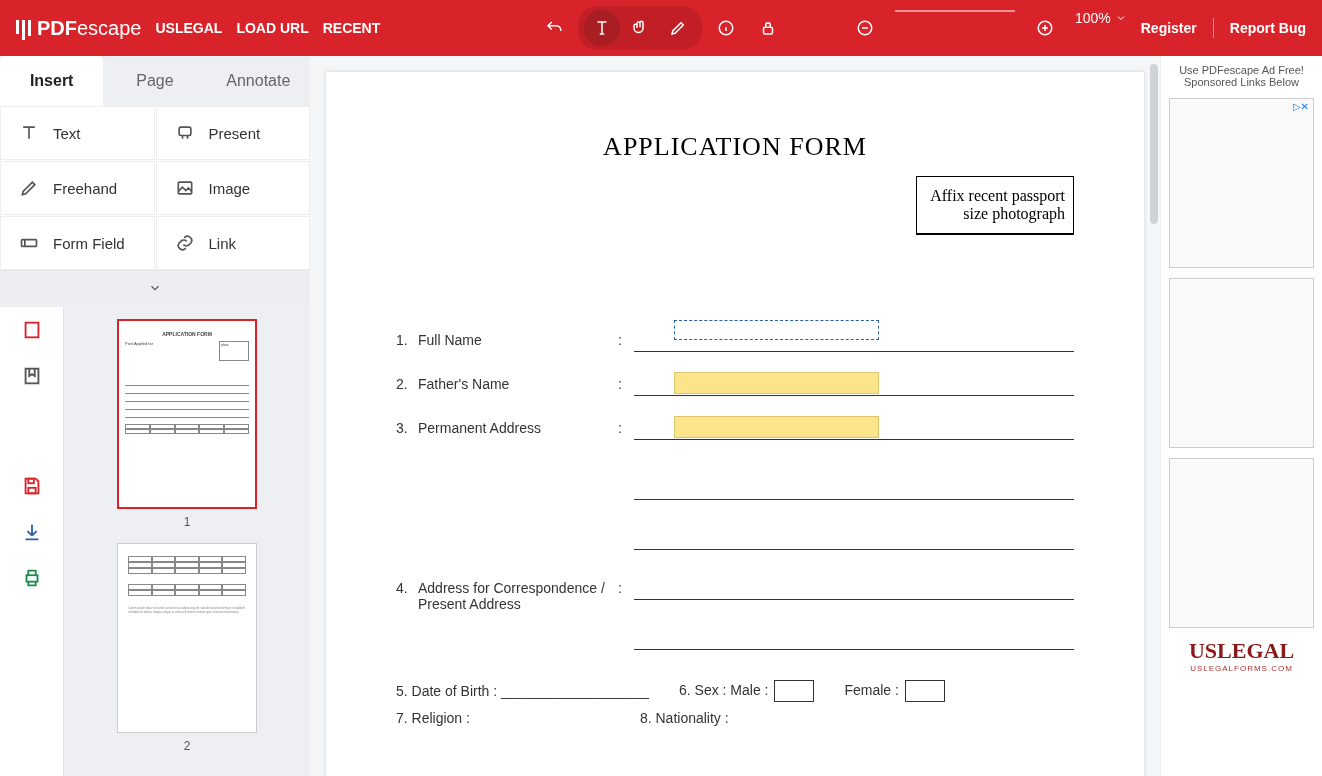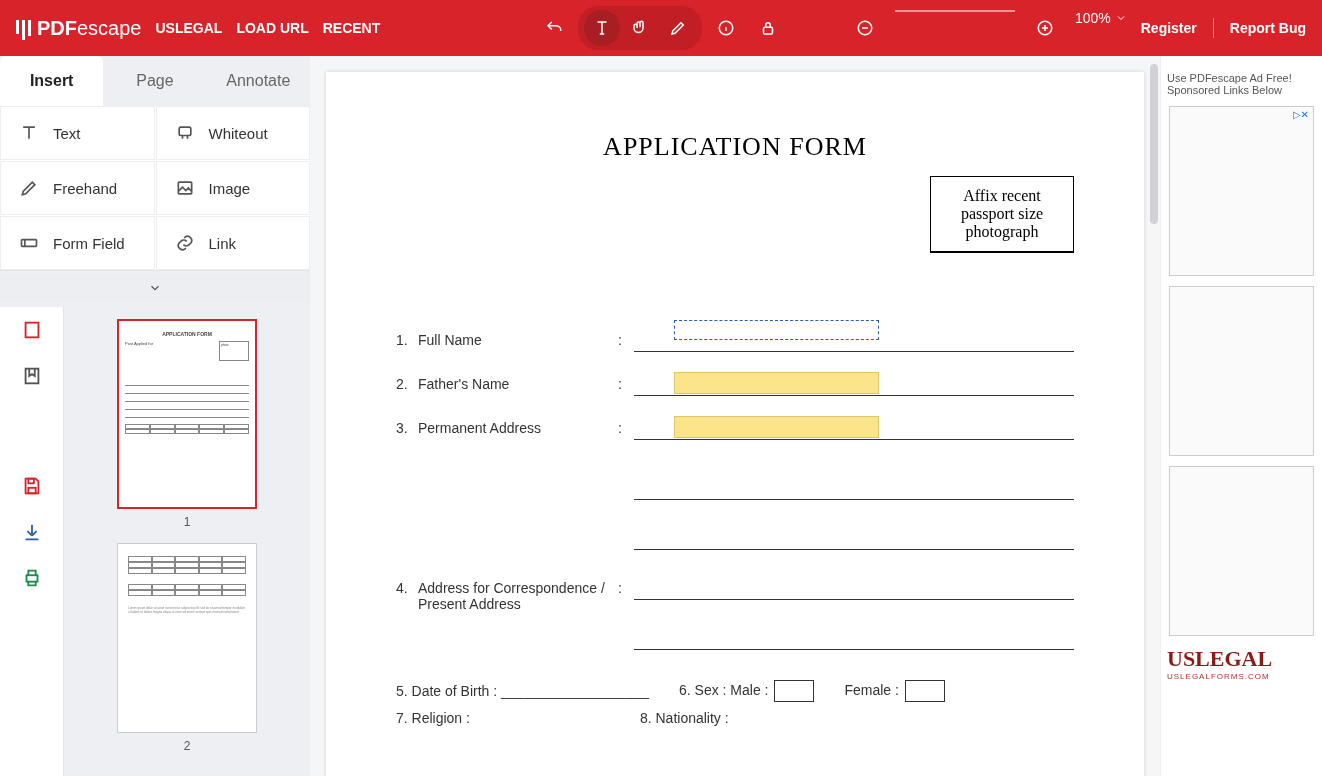--- a/index.html
+++ b/index.html
@@ -36,34 +36,34 @@
 .thumbs { flex:1; overflow-y:auto; padding:12px 20px; }
 .thumb { border:1px solid #ccc; background:#fff; width:140px; height:190px; margin:0 auto 6px; cursor:pointer; padding:6px; font-size:4px; color:#444; }
 .thumb.sel { border:2px solid #d8232a; }
 .thumb-label { text-align:center; font-size:12px; color:#555; margin-bottom:14px; }
 .centercol { flex:1; background:#f5f6f8; position:relative; overflow:auto; display:flex; justify-content:center; padding:16px 16px 0 16px; }
 .page { background:#fff; width:820px; min-height:1060px; box-shadow:0 0 4px rgba(0,0,0,0.15); padding:60px 70px 40px; font-family:"Times New Roman", serif; color:#000; position:relative; }
 .page h1 { text-align:center; font-size:26px; font-weight:normal; letter-spacing:1px; margin-bottom:24px; }
 .post-row { display:flex; align-items:flex-end; font-size:17px; font-family:Arial,sans-serif; color:#333; }
 .post-line { border-bottom:1px solid #000; flex:0 0 220px; height:22px; margin-left:8px; position:relative; }
 .yellow-field { position:absolute; background:#fbe48a; border:1px solid #d9c66f; }
-.photo-box { position:absolute; right:70px; top:104px; width:144px; border:1px solid #000; font-family:"Times New Roman",serif; text-align:center; font-size:16px; }
+.photo-box { position:absolute; right:70px; top:104px; width:158px; border:1px solid #000; font-family:"Times New Roman",serif; text-align:right; font-size:16px; }
 .photo-box .p1 { padding:10px 8px; border-bottom:1px solid #000; }
 .photo-box .p2 { padding:10px 8px; }
 .form-rows { margin-top:170px; font-family:Arial,sans-serif; font-size:14px; color:#333; }
 .frow { display:flex; align-items:flex-start; margin-bottom:14px; }
 .frow .num { width:22px; }
 .frow .lbl { width:200px; }
 .frow .colon { width:16px; }
 .frow .fields { flex:1; }
 .uline { border-bottom:1px solid #333; height:20px; margin-bottom:10px; position:relative; }
 .dashed-box { position:absolute; border:1px dashed #2b5ea8; background:#fff; }
 .sex-row { display:flex; gap:30px; align-items:center; font-size:14px; margin-top:20px; }
 .sex-box { display:inline-block; width:40px; height:22px; border:1px solid #333; vertical-align:middle; margin-left:6px; }
-.rightcol { width:162px; background:#fff; border-left:1px solid #eee; padding:16px 6px; font-size:11px; color:#555; overflow-y:auto; }
+.rightcol { width:162px; background:#fff; border-left:1px solid #eee; padding:8px 6px; font-size:11px; color:#555; text-align:center; overflow-y:auto; }
 .ad-thumb { border:1px solid #ccc; height:170px; margin:10px 2px; background:#fafafa; position:relative; }
 .ad-corner { position:absolute; top:2px; right:4px; font-size:10px; color:#1a73e8; }
 .uslegal { color:#8a1a1a; font-family:"Times New Roman",serif; font-weight:bold; font-size:22px; margin-top:6px; }
 .uslegal-sub { font-size:8px; color:#a33; letter-spacing:1px; }
 .vscroll { position:absolute; right:2px; top:8px; width:8px; height:160px; background:#d0d2d6; border-radius:4px; }
 </style>
 </head>
 <body>
 
 <div class="topbar">
@@ -157,21 +157,21 @@
           <svg viewBox="0 0 24 24">
             <path d="M5 5h14M12 5v14"></path>
           </svg>
           <span>Text</span>
         </div>
       <div class="tool-item">
           <svg viewBox="0 0 24 24">
             <rect x="5" y="5" width="14" height="10" rx="2"></rect>
             <path d="M9 15v4M15 15v4"></path>
           </svg>
-          <span>Whiteout</span>
+          <span>Present</span>
         </div>
       <div class="tool-item">
           <svg viewBox="0 0 24 24">
             <path d="M4 20l4-1 11-11-3-3L5 16l-1 4z"></path>
           </svg>
           <span>Freehand</span>
         </div>
       <div class="tool-item">
           <svg viewBox="0 0 24 24">
             <rect x="4" y="5" width="16" height="14" rx="1"></rect>

